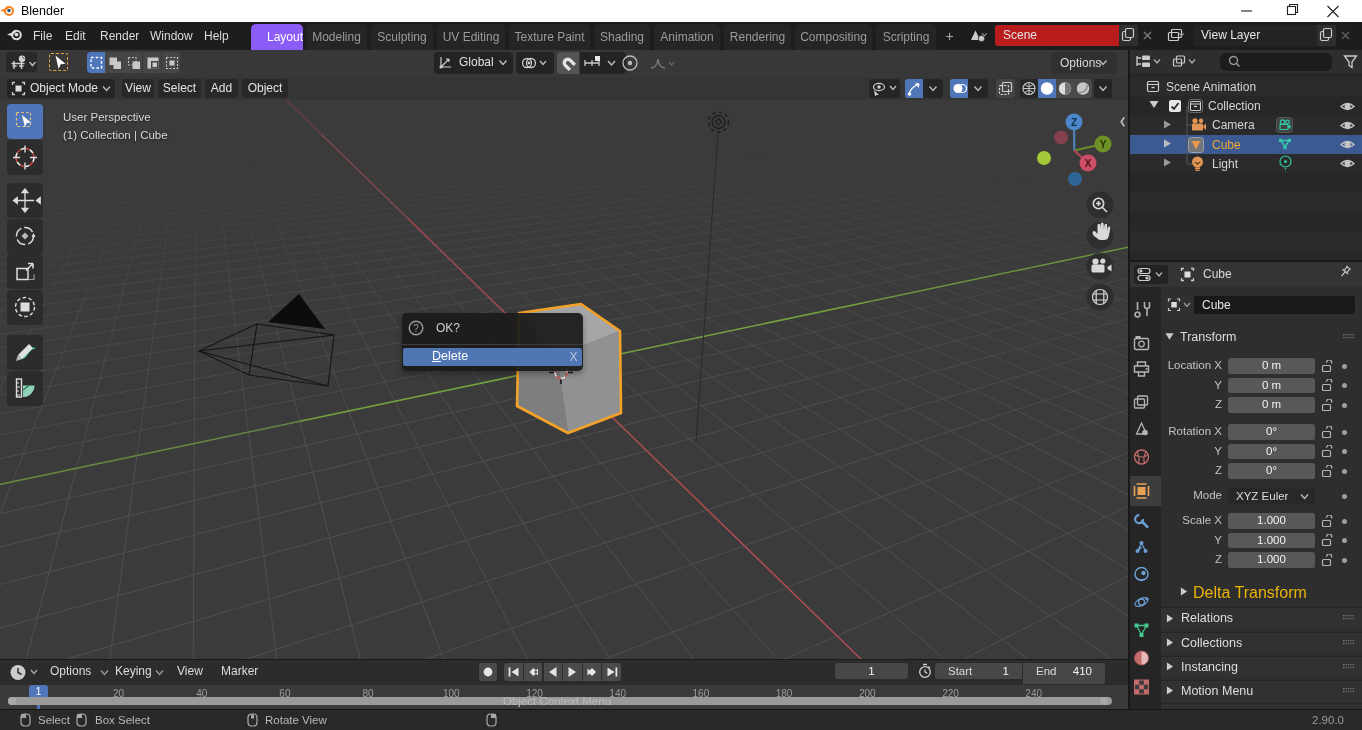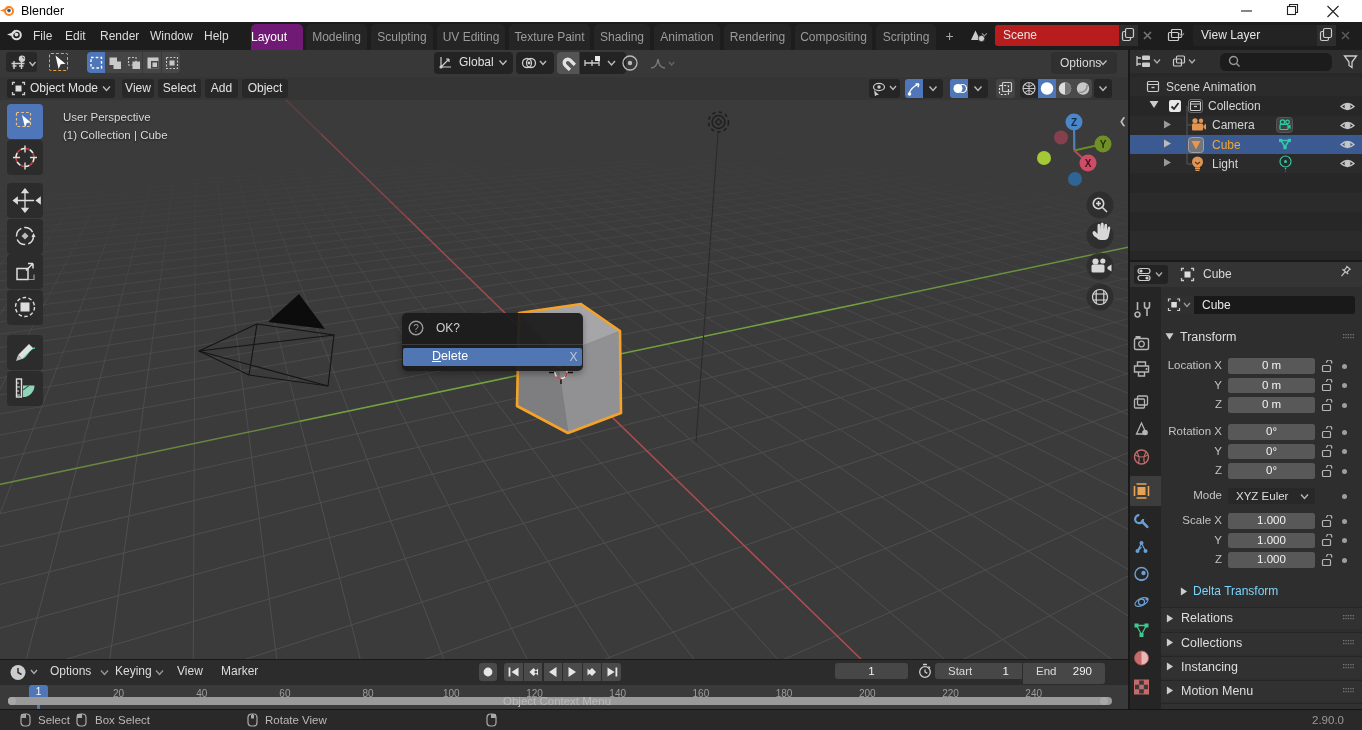--- a/index.html
+++ b/index.html
@@ -21,21 +21,21 @@
 <svg class="abs" style="left:7px;top:27px" width="16" height="15" viewBox="0 0 16 15">
 <circle cx="9.5" cy="8" r="4.3" fill="none" stroke="#dcdcdc" stroke-width="2"></circle>
 <circle cx="9.5" cy="7.6" r="1.9" fill="#dcdcdc"></circle>
 <path d="M0 7.5 L6 5.2 L7.5 2.4 L9.2 4.9 L4.3 8.9 Z" fill="#dcdcdc"></path>
 </svg>
 <div class="abs" style="left:33px;top:29px;height:17px;font-size:12px;color:#dcdcdc">File</div>
 <div class="abs" style="left:65px;top:29px;height:17px;font-size:12px;color:#dcdcdc">Edit</div>
 <div class="abs" style="left:100px;top:29px;height:17px;font-size:12px;color:#dcdcdc">Render</div>
 <div class="abs" style="left:150px;top:29px;height:17px;font-size:12px;color:#dcdcdc">Window</div>
 <div class="abs" style="left:204px;top:29px;height:17px;font-size:12px;color:#dcdcdc">Help</div>
-<div class="abs" style="left:251px;top:24px;width:52px;height:26px;background:#701a75;border-radius:5px 5px 0 0;color:#ffffff;font-size:12px;text-align:left;line-height:26px">Layout</div>
+<div class="abs" style="left:251px;top:24px;width:52px;height:26px;background:#8b5cf6;border-radius:5px 5px 0 0;color:#ffffff;font-size:12px;text-align:right;line-height:26px">Layout</div>
 <div class="abs" style="left:306px;top:24px;width:61px;height:26px;background:#252525;border-radius:5px 5px 0 0;color:#9b9b9b;font-size:12px;text-align:center;line-height:26px">Modeling</div>
 <div class="abs" style="left:371px;top:24px;width:62px;height:26px;background:#252525;border-radius:5px 5px 0 0;color:#9b9b9b;font-size:12px;text-align:center;line-height:26px">Sculpting</div>
 <div class="abs" style="left:437px;top:24px;width:68px;height:26px;background:#252525;border-radius:5px 5px 0 0;color:#9b9b9b;font-size:12px;text-align:center;line-height:26px">UV Editing</div>
 <div class="abs" style="left:509px;top:24px;width:81px;height:26px;background:#252525;border-radius:5px 5px 0 0;color:#9b9b9b;font-size:12px;text-align:center;line-height:26px">Texture Paint</div>
 <div class="abs" style="left:594px;top:24px;width:56px;height:26px;background:#252525;border-radius:5px 5px 0 0;color:#9b9b9b;font-size:12px;text-align:center;line-height:26px">Shading</div>
 <div class="abs" style="left:654px;top:24px;width:66px;height:26px;background:#252525;border-radius:5px 5px 0 0;color:#9b9b9b;font-size:12px;text-align:center;line-height:26px">Animation</div>
 <div class="abs" style="left:724px;top:24px;width:67px;height:26px;background:#252525;border-radius:5px 5px 0 0;color:#9b9b9b;font-size:12px;text-align:center;line-height:26px">Rendering</div>
 <div class="abs" style="left:795px;top:24px;width:77px;height:26px;background:#252525;border-radius:5px 5px 0 0;color:#9b9b9b;font-size:12px;text-align:center;line-height:26px">Compositing</div>
 <div class="abs" style="left:876px;top:24px;width:60px;height:26px;background:#252525;border-radius:5px 5px 0 0;color:#9b9b9b;font-size:12px;text-align:center;line-height:26px">Scripting</div>
 <div class="abs" style="left:941px;top:28px;width:17px;height:17px;color:#aaa;font-size:14px;text-align:center;line-height:16px">+</div>
@@ -388,21 +388,21 @@
 <path d="M103.5 4.5 L110.5 9 L103.5 13.5 Z"></path>
       <rect x="111.5" y="4.5" width="1.8" height="9"></rect>
 </g>
   </svg>
 <div class="abs" style="left:835px;top:663px;width:73px;height:16px;background:#474747;border-radius:3px;color:#f0f0f0;font-size:11.5px;text-align:center;line-height:16px">1</div>
 <svg class="abs" style="left:917px;top:663px" width="16" height="16" viewBox="0 0 16 16">
     <circle cx="8" cy="9" r="5.3" fill="none" stroke="#ccc" stroke-width="1.3"></circle>
     <path d="M8 6.5 v2.5 l2.3 1.4 M6 1.5 h4 M11.5 3.5 l1.5 1.5" stroke="#ccc" stroke-width="1.3" fill="none"></path>
   </svg>
 <div class="abs" style="left:935px;top:663px;width:87px;height:16px;background:#474747;border-radius:3px 0 0 3px;font-size:11.5px;color:#dadada;line-height:16px"><span style="padding-left:13px">Start</span><span style="float:right;padding-right:13px;color:#f0f0f0">1</span></div>
-<div class="abs" style="left:1023px;top:663px;width:82px;height:21px;background:#474747;border-radius:0 3px 3px 0;font-size:11.5px;color:#dadada;line-height:16px"><span style="padding-left:13px">End</span><span style="float:right;padding-right:13px;color:#f0f0f0">290</span></div>
+<div class="abs" style="left:1023px;top:663px;width:82px;height:21px;background:#474747;border-radius:0 3px 3px 0;font-size:11.5px;color:#dadada;line-height:16px"><span style="padding-left:13px">End</span><span style="float:right;padding-right:13px;color:#f0f0f0">410</span></div>
 <div class="abs" style="left:0;top:685px;width:1128px;height:25px;background:#3a3a3a"></div>
 <svg class="abs" style="left:0;top:685px" width="1128" height="16">
     <text x="118.5" y="12" font-size="10" fill="#9d9d9d" text-anchor="middle" font-family="Liberation Sans">20</text>
     <text x="201.7" y="12" font-size="10" fill="#9d9d9d" text-anchor="middle" font-family="Liberation Sans">40</text>
     <text x="284.9" y="12" font-size="10" fill="#9d9d9d" text-anchor="middle" font-family="Liberation Sans">60</text>
     <text x="368.1" y="12" font-size="10" fill="#9d9d9d" text-anchor="middle" font-family="Liberation Sans">80</text>
     <text x="451.3" y="12" font-size="10" fill="#9d9d9d" text-anchor="middle" font-family="Liberation Sans">100</text>
     <text x="534.5" y="12" font-size="10" fill="#9d9d9d" text-anchor="middle" font-family="Liberation Sans">120</text>
     <text x="617.7" y="12" font-size="10" fill="#9d9d9d" text-anchor="middle" font-family="Liberation Sans">140</text>
     <text x="700.9" y="12" font-size="10" fill="#9d9d9d" text-anchor="middle" font-family="Liberation Sans">160</text>
@@ -716,21 +716,21 @@
 <div class="abs" style="left:1130px;top:553.4px;width:92px;height:15px;font-size:11.5px;color:#c3c3c3;text-align:right">Z</div>
 <div class="abs" style="left:1228px;top:552.4px;width:87px;height:15.5px;background:#585858;border-radius:2.5px;color:#f2f2f2;font-size:11.5px;text-align:center;line-height:15.5px">1.000</div>
 <svg class="abs" style="left:1321px;top:553.9px" width="12" height="13" viewBox="0 0 12 13">
     <rect x="1.5" y="5.5" width="8" height="6" rx="1" fill="none" stroke="#b5b5b5" stroke-width="1.2"></rect>
     <path d="M3.5 5.5 V4 a2.5 2.5 0 0 1 5 0" fill="none" stroke="#b5b5b5" stroke-width="1.2" transform="translate(2.2,-1.5) rotate(25 6 4)"></path>
   </svg>
 <div class="abs" style="left:1342px;top:557.9px;width:5px;height:5px;border-radius:50%;background:#9f9f9f"></div>
 <svg class="abs" style="left:1180px;top:587px" width="8" height="9" viewBox="0 0 9 10">
     <path d="M1 0.5 L8 5 L1 9.5 Z" fill="#ccc"></path>
   </svg>
-<div class="abs" style="left:1193px;top:584px;font-size:12px;color:#7dd3fc">Delta Transform</div>
+<div class="abs" style="left:1193px;top:584px;font-size:16px;color:#eab308">Delta Transform</div>
 <div class="abs" style="left:1161px;top:607.0px;width:201px;height:22px;background:#313131;border-top:1px solid #262626"></div>
 <svg class="abs" style="left:1166px;top:613.5px" width="8" height="9" viewBox="0 0 9 10">
     <path d="M1 0.5 L8 5 L1 9.5 Z" fill="#ccc"></path>
   </svg>
 <div class="abs" style="left:1181px;top:611.0px;font-size:12.5px;color:#dedede">Relations</div>
 <svg class="abs" style="left:1343px;top:615px" width="12" height="7" viewBox="0 0 12 7">
     <rect x="0.0" y="0.0" width="1.3" height="1.3" fill="#777"></rect>
     <rect x="2.4" y="0.0" width="1.3" height="1.3" fill="#777"></rect>
     <rect x="4.8" y="0.0" width="1.3" height="1.3" fill="#777"></rect>
     <rect x="7.199999999999999" y="0.0" width="1.3" height="1.3" fill="#777"></rect>

